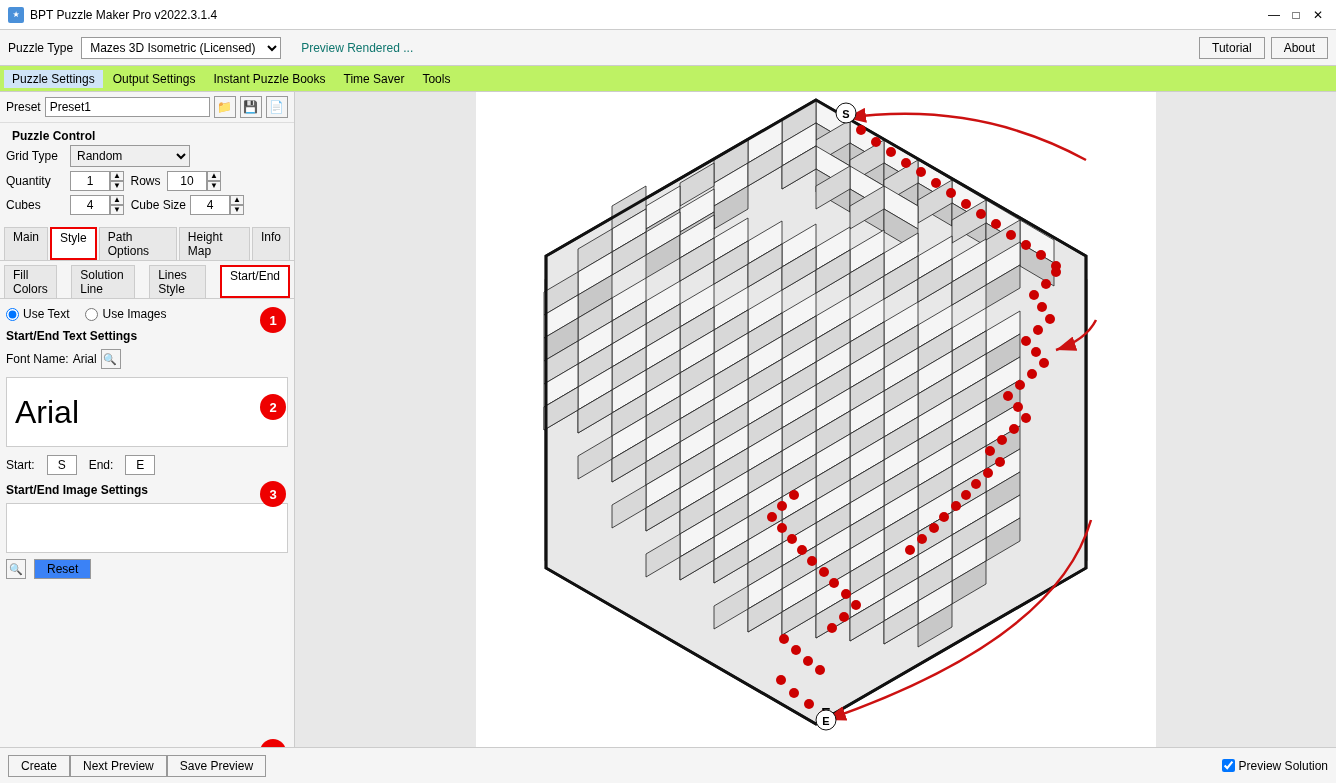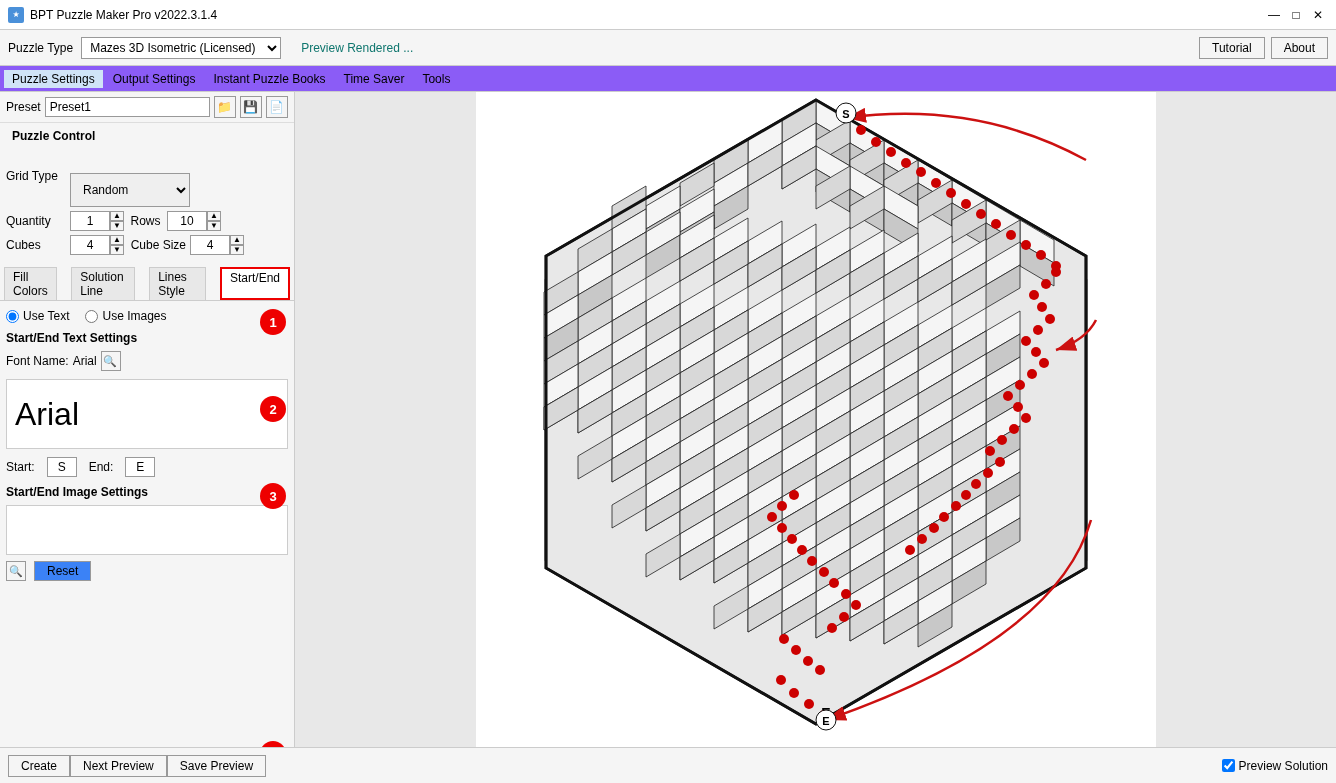--- a/index.html
+++ b/index.html
@@ -16,39 +16,39 @@
     
     .top-toolbar { background: #f5f5f5; border-bottom: 1px solid #ccc; display: flex; align-items: center; justify-content: space-between; padding: 4px 8px; height: 36px; }
     .top-toolbar-left { display: flex; align-items: center; gap: 8px; }
     .puzzle-type-label { font-size: 12px; }
     .puzzle-type-select { padding: 2px 4px; font-size: 12px; width: 200px; border: 1px solid #999; background: white; }
     .preview-text { font-size: 12px; color: #0f766e; margin-left: 12px; }
     .top-toolbar-right { display: flex; gap: 6px; }
     .btn { padding: 3px 12px; border: 1px solid #999; background: #f5f5f5; cursor: pointer; font-size: 12px; }
 
     
-    .menu-bar { background: #8b5cf6; border-bottom: 1px solid #ccc; display: flex; align-items: center; padding: 2px 4px; height: 26px; gap: 2px; }
+    .menu-bar { background: #bef264; border-bottom: 1px solid #ccc; display: flex; align-items: center; padding: 2px 4px; height: 26px; gap: 2px; }
     .menu-item { padding: 2px 8px; cursor: pointer; font-size: 12px; }
     .menu-item:hover, .menu-item.active { background: #d0e4f7; }
 
     
     .main-layout { display: flex; height: calc(783px - 30px - 36px - 26px - 36px); }
 
     
     .left-panel { width: 295px; min-width: 295px; background: #f5f5f5; border-right: 1px solid #ccc; display: flex; flex-direction: column; overflow: hidden; }
     .preset-row { display: flex; align-items: center; padding: 4px 6px; gap: 4px; border-bottom: 1px solid #ddd; }
     .preset-label { font-size: 12px; }
     .preset-input { flex: 1; border: 1px solid #999; padding: 2px 4px; font-size: 12px; }
     .icon-btn { width: 22px; height: 22px; border: 1px solid #999; background: #f5f5f5; cursor: pointer; display: flex; align-items: center; justify-content: center; font-size: 12px; }
     .section-title { padding: 2px 6px; font-size: 12px; font-weight: bold; }
     
     .puzzle-control { padding: 4px 6px; }
     .control-row { display: flex; align-items: center; margin-bottom: 4px; gap: 4px; }
     .control-label { width: 60px; font-size: 12px; }
-    .control-select { border: 1px solid #999; padding: 8px; font-size: 12px; margin-top: 28px; }
+    .control-select { border: 1px solid #999; padding: 2px; font-size: 12px; }
     .number-input-group { display: flex; align-items: center; }
     .number-input { width: 40px; border: 1px solid #999; padding: 2px 4px; font-size: 12px; text-align: center; }
     .spin-btns { display: flex; flex-direction: column; }
     .spin-btn { width: 14px; height: 10px; border: 1px solid #999; background: #f5f5f5; cursor: pointer; font-size: 8px; display: flex; align-items: center; justify-content: center; line-height: 1; }
 
     
     .tabs { display: flex; border-bottom: 1px solid #ccc; padding: 4px 4px 0; gap: 2px; }
     .tab { padding: 2px 8px; border: 1px solid #ccc; background: #e8e8e8; cursor: pointer; font-size: 12px; border-bottom: none; }
     .tab.highlighted { border: 2px solid #e00; background: #fff; }
     
@@ -190,20 +190,27 @@
         <div class="number-input-group">
           <input type="text" class="number-input" value="4" style="">
           <div class="spin-btns">
             <button class="spin-btn">▲</button>
             <button class="spin-btn">▼</button>
           </div>
         </div>
       </div>
     </div>
 
+    <div class="tabs">
+      <div class="tab">Main</div>
+      <div class="tab highlighted">Style</div>
+      <div class="tab">Path Options</div>
+      <div class="tab">Height Map</div>
+      <div class="tab">Info</div>
+    </div>
 
     <div class="sub-tabs">
       <div class="sub-tab">Fill Colors</div>
       <div class="sub-tab">Solution Line</div>
       <div class="sub-tab">Lines Style</div>
       <div class="sub-tab highlighted">Start/End</div>
     </div>
 
     <div class="tab-content" style="position:relative;">
 

